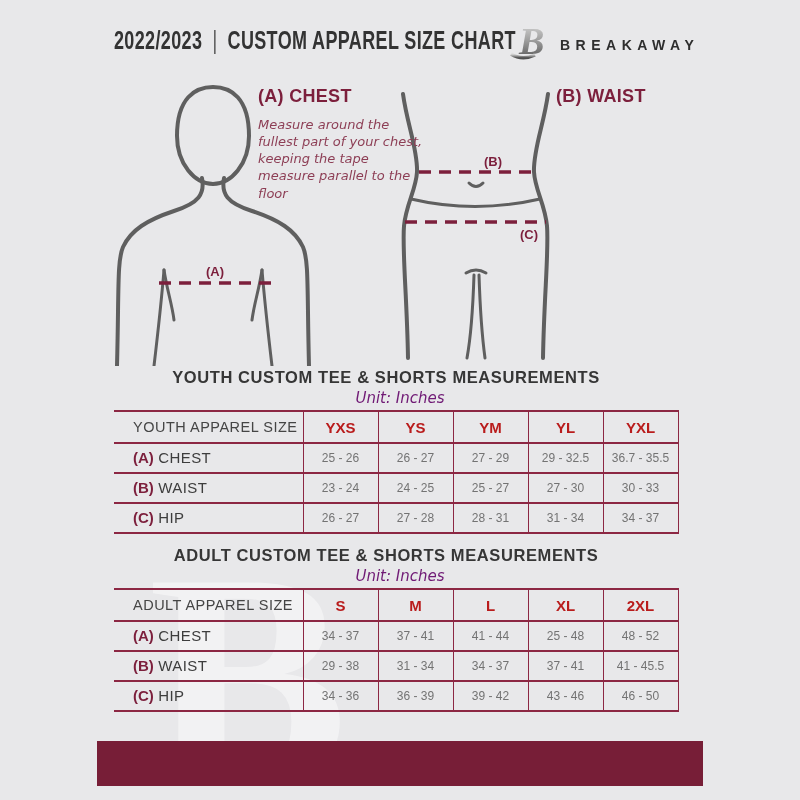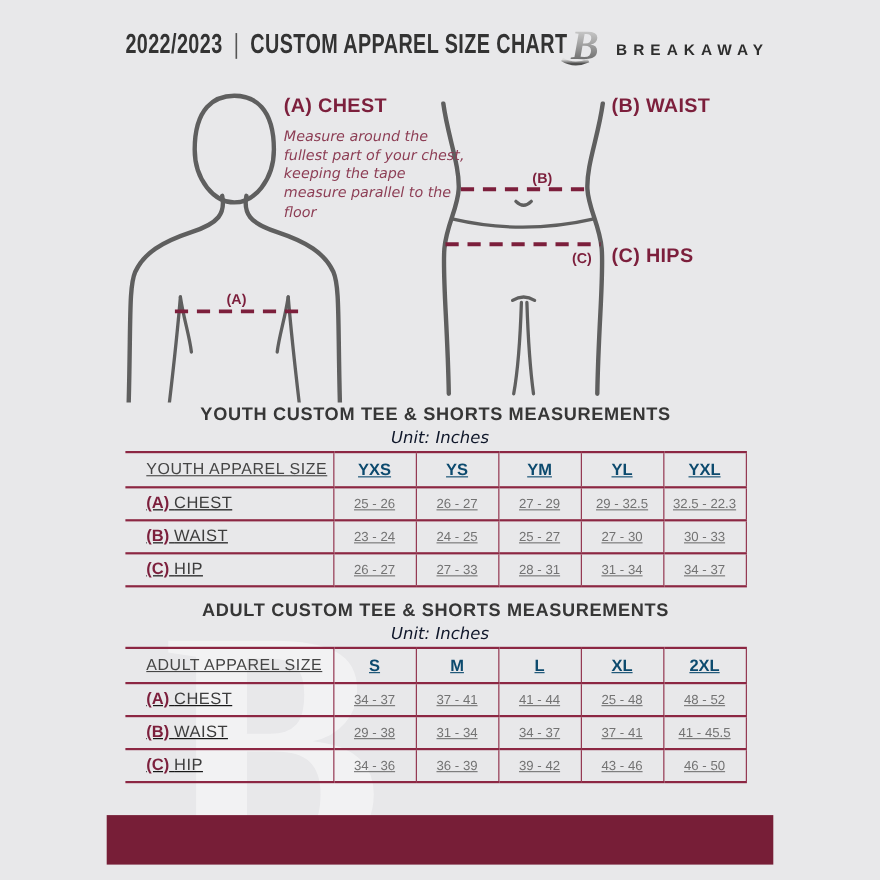--- a/index.html
+++ b/index.html
@@ -48,44 +48,44 @@
 
   .inst{position:absolute;}
   .inst h3{font-size:18px;font-weight:700;color:var(--maroon-head);letter-spacing:.3px;}
   .inst p{
     margin-top:9px;font-style:italic;font-size:13px;line-height:1.32;
     color:var(--maroon-body);white-space:pre-line;
     font-family:"DejaVu Sans","Liberation Sans",sans-serif;
   }
 
   
-  .tbl-title{position:absolute;left:81px;width:630px;text-align:center;
+  .tbl-title{position:absolute;left:71px;width:630px;text-align:center;
     font-weight:700;font-size:16.5px;letter-spacing:.6px;color:var(--ink);}
   .tbl-unit{position:absolute;left:85px;width:630px;text-align:center;
-    font-style:italic;font-size:15px;color:#0f172a;
+    font-style:italic;font-size:15px;color:#701a75;
     font-family:"DejaVu Sans","Liberation Sans",sans-serif;}
   table.size-table{
     position:absolute;left:114px;width:564px;border-collapse:collapse;table-layout:fixed;
   }
   .size-table thead tr{height:32px;}
   .size-table tbody tr{height:30px;}
   .size-table th,.size-table td{
-    border-top:2px solid var(--line);padding:0;vertical-align:middle;text-decoration:underline;
+    border-top:2px solid var(--line);padding:0;vertical-align:middle;
   }
   .size-table tbody tr:last-child th,
   .size-table tbody tr:last-child td{border-bottom:2px solid var(--line);}
   .size-table th:not(:first-child),
   .size-table td:not(:first-child){border-left:1.5px solid var(--line);}
   .size-table th:last-child,
   .size-table td:last-child{border-right:1.5px solid var(--line);margin-left:32px;}
   .size-table th.corner{
     text-align:left;padding-left:19px;font-weight:400;font-size:14.5px;
     color:#454545;letter-spacing:.5px;
   }
-  .size-table th.size{font-weight:700;font-size:15px;color:#0c4a6e;}
+  .size-table th.size{font-weight:700;font-size:15px;color:#b91c1c;}
   .size-table th.rowhead{text-align:left;padding-left:19px;font-weight:400;}
   .rowhead .pfx{color:var(--maroon-head);font-weight:700;font-size:15px;}
   .rowhead .lbl{color:#3d3d3d;font-size:15px;letter-spacing:.4px;margin-top:36px;}
   .size-table td.val{text-align:center;font-size:12px;color:#737373;}
 
   .footer-bar{position:absolute;left:97px;top:741px;width:606px;height:45px;background:var(--maroon);}
 </style>
 </head>
 <body>
 
@@ -139,21 +139,20 @@
   </svg>
 
   <div class="inst" style="left:258px;top:86px;width:168px">
     <h3>(A) CHEST</h3>
     <p>Measure around the fullest part of your chest, keeping the tape measure parallel to the floor</p>
   </div>
   <div class="inst" style="left:556px;top:86px;width:152px">
     <h3>(B) WAIST</h3>
   </div>
   <div class="inst" style="left:556px;top:222px;width:154px">
-    <h3>(C) HIPS</h3>
   </div>
 
   <div class="tbl-title" style="top:368px">YOUTH CUSTOM TEE &amp; SHORTS MEASUREMENTS</div>
   <div class="tbl-unit" style="top:389px">Unit: Inches</div>
   <table class="size-table" style="top:410px">
     <colgroup>
       <col style="width:189px">
         <col style="width:75px">
         <col style="width:75px">
       <col style="width:75px">
@@ -173,40 +172,40 @@
     <tbody>
       <tr>
         <th class="rowhead">
           <span class="pfx">(A)</span>
           <span class="lbl">CHEST</span>
         </th>
         <td class="val">25 - 26</td>
         <td class="val">26 - 27</td>
         <td class="val">27 - 29</td>
         <td class="val">29 - 32.5</td>
-        <td class="val">32.5 - 22.3</td>
+        <td class="val">36.7 - 35.5</td>
       </tr>
       <tr>
         <th class="rowhead">
           <span class="pfx">(B)</span>
           <span class="lbl">WAIST</span>
         </th>
         <td class="val">23 - 24</td>
         <td class="val">24 - 25</td>
         <td class="val">25 - 27</td>
         <td class="val">27 - 30</td>
         <td class="val">30 - 33</td>
       </tr>
       <tr>
         <th class="rowhead">
           <span class="pfx">(C)</span>
           <span class="lbl">HIP</span>
         </th>
         <td class="val">26 - 27</td>
-        <td class="val">27 - 33</td>
+        <td class="val">27 - 28</td>
         <td class="val">28 - 31</td>
         <td class="val">31 - 34</td>
         <td class="val">34 - 37</td>
       </tr>
     </tbody>
   </table>
 
   <div class="tbl-title" style="top:546px">ADULT CUSTOM TEE &amp; SHORTS MEASUREMENTS</div>
   <div class="tbl-unit" style="top:567px">Unit: Inches</div>
   <table class="size-table" style="top:588px">

